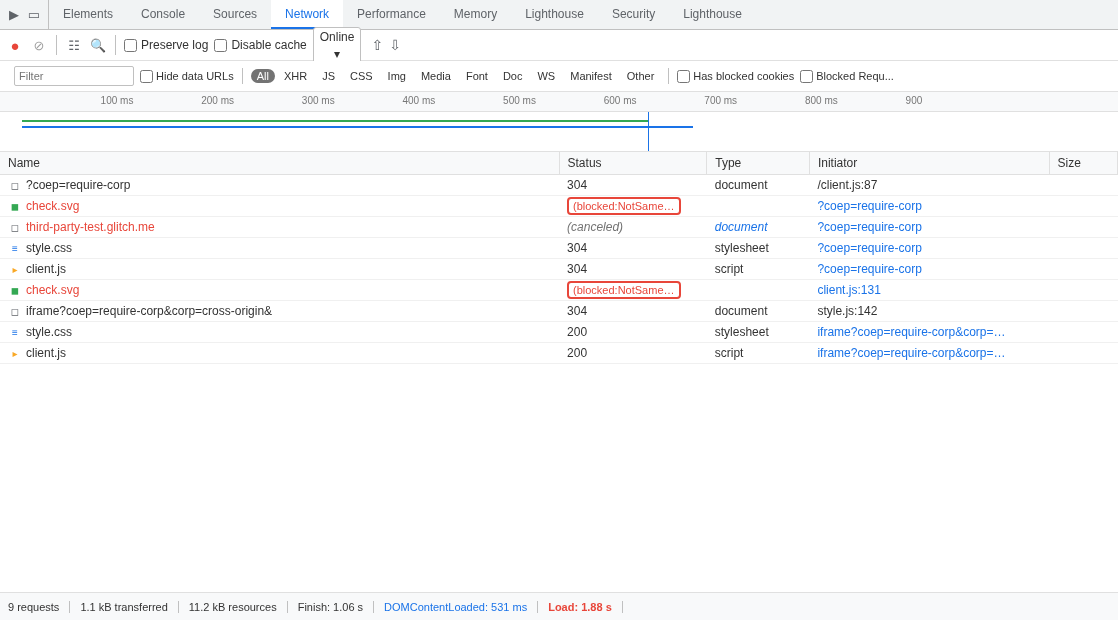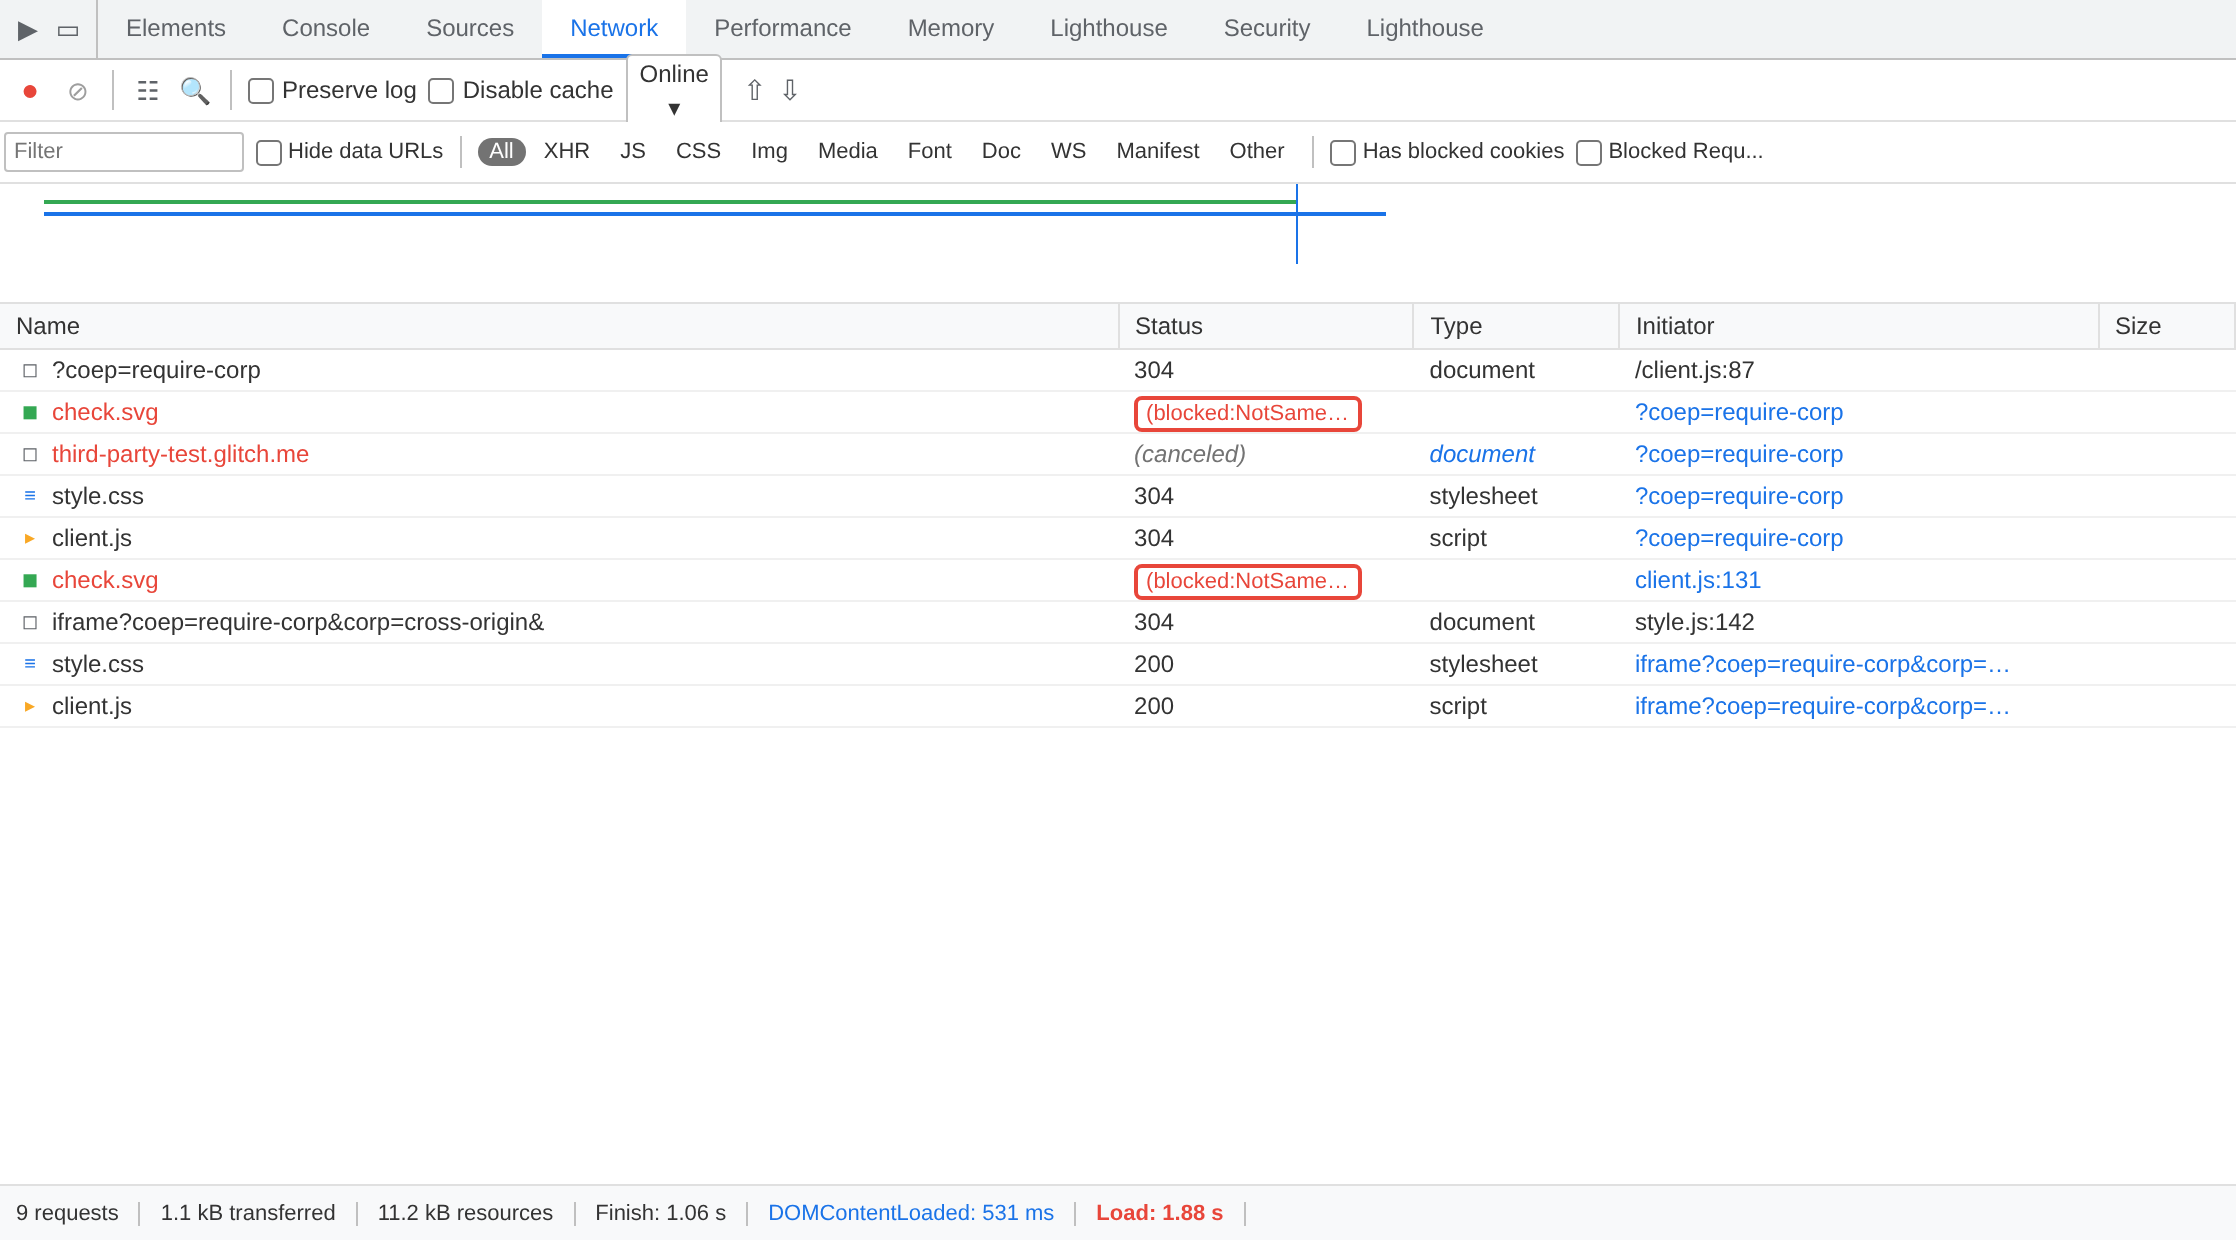--- a/index.html
+++ b/index.html
@@ -72,21 +72,21 @@
       margin-left: 4px;
     }
     .ud-icon { font-size: 14px; color: #5f6368; cursor: pointer; }
 
     
     .filter-bar {
       display: flex;
       align-items: center;
       height: 31px;
       border-bottom: 1px solid #e0e0e0;
-      padding: 0 2px;
+      padding: 0 14px;
       gap: 6px;
       background: #fff;
     }
     .filter-input {
       width: 120px; height: 20px;
       border: 1px solid #c0c0c0; border-radius: 2px;
       padding: 0 4px; font-size: 11px;
     }
     .filter-tags {
       display: flex; align-items: center; gap: 3px;
@@ -300,20 +300,31 @@
       <input type="checkbox" style="">
       <span>Has blocked cookies</span>
     </label>
     <label class="filter-check">
       <input type="checkbox" style="">
       <span>Blocked Requ...</span>
     </label>
   </div>
 
   <div class="timeline-area">
+    <div class="timeline-ruler">
+      <div class="ruler-tick" style="left:9%">100 ms</div>
+      <div class="ruler-tick" style="left:18%">200 ms</div>
+      <div class="ruler-tick" style="left:27%">300 ms</div>
+      <div class="ruler-tick" style="left:36%">400 ms</div>
+      <div class="ruler-tick" style="left:45%">500 ms</div>
+      <div class="ruler-tick" style="left:54%">600 ms</div>
+      <div class="ruler-tick" style="left:63%">700 ms</div>
+      <div class="ruler-tick" style="left:72%">800 ms</div>
+      <div class="ruler-tick" style="left:81%">900</div>
+    </div>
     <div class="timeline-bars">
       <div class="tl-green-line" style="left:2%;width:56%;"></div>
       <div class="tl-blue-line" style="left:2%;width:60%;"></div>
       <div class="tl-vertical" style="left:58%;"></div>
     </div>
   </div>
 
   <div class="table-wrapper">
     <table class="network-table">
       <thead>

